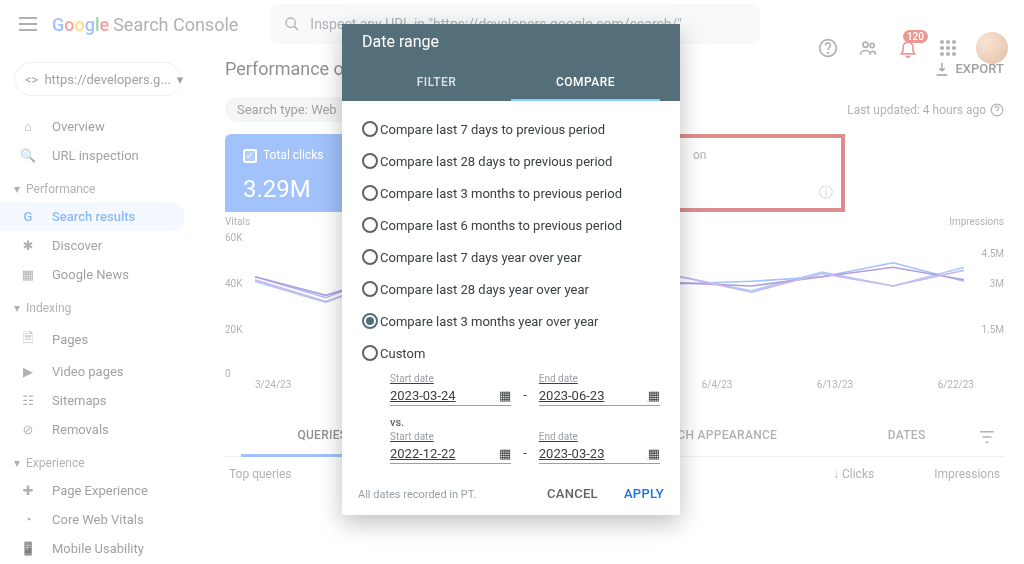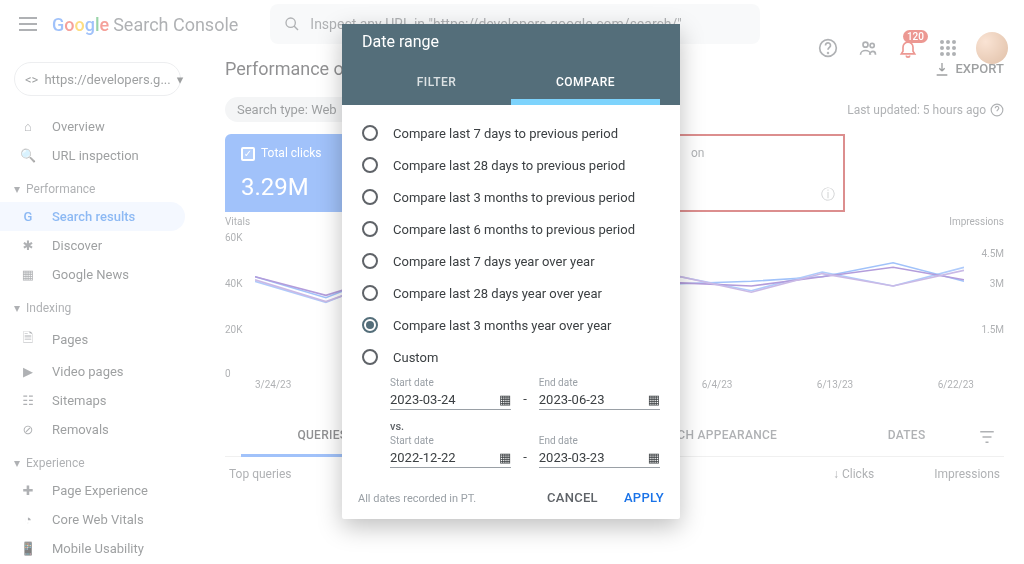--- a/index.html
+++ b/index.html
@@ -30,21 +30,21 @@
 
 
 .main { position:absolute; left:195px; right:0; top:48px; bottom:0; padding: 10px 20px 0 30px; overflow:hidden; }
 .page-title { font-size: 18px; color:#202124; margin-bottom: 18px; }
 .toolbar-row { display:flex; align-items:center; margin-bottom: 12px; gap:12px; font-size:13px;}
 .chip { background:#e8eaed; border-radius: 16px; padding: 5px 12px; display:flex; align-items:center; gap:6px; color:#3c4043;}
 .export-btn { margin-left:auto; display:flex; align-items:center; gap:6px; font-weight:500; color:#3c4043; font-size:13px;}
 .lastup { margin-left:auto; color:#5f6368; font-size:12px; display:flex; align-items:center; gap:4px;}
 
 .cards { display:flex; gap:0; }
-.metric-card { width: 170px; height: 78px; padding: 10px 14px; border:2px solid #b91c1c; font-size:12px; color:#5f6368; position:relative;}
+.metric-card { width: 170px; height: 78px; padding: 10px 14px; border:4px solid #b91c1c; font-size:12px; color:#5f6368; position:relative;}
 .metric-card.sel { background: #4285F4; color: #fff; border-color:#4285F4; border-radius: 6px 0 0 0;}
 .metric-card .val { font-size: 24px; margin-top:12px; }
 .metric-card .chk { width:14px; height:14px; border:2px solid currentColor; display:inline-flex; align-items:center; justify-content:center; margin-right:6px; font-size:10px; vertical-align:middle; border-radius:2px;}
 .metric-card.sel .chk { background:rgba(255,255,255,0.2);}
 .metric-card .q { position:absolute; bottom:6px; right:8px; opacity:0.6; font-size:14px;}
 
 .chart { height: 170px; margin-top: 8px; position:relative; }
 .axis-l { position:absolute; left:0; font-size:10px; color:#5f6368;}
 .axis-r { position:absolute; right:0; font-size:10px; color:#5f6368;}
 .axis-b { position:absolute; bottom:0; font-size:10px; color:#5f6368; display:flex; width:100%; justify-content:space-between; padding: 0 30px;}
@@ -58,29 +58,29 @@
 .subrow { display:flex; padding:10px 4px; font-size:12px; color:#5f6368; }
 .subrow .r { margin-left:auto; display:flex; gap:60px;}
 
 
 .scrim { position:absolute; inset:0; background: rgba(255,255,255,0.5); }
 .dialog { position:absolute; left: 342px; top: 24px; width: 338px; background:#fff; box-shadow: 0 8px 24px rgba(0,0,0,0.25); border-radius: 2px; font-size:13px; color:#3c4043;}
 .dlg-hdr { background:#546e7a; color:#fff; padding: 8px 20px 0; }
 .dlg-title { font-size:16px; font-weight:400; margin-bottom: 14px;}
 .dlg-tabs { display:flex; }
 .dlg-tab { flex:1; text-align:center; padding: 10px 0; font-size:12px; font-weight:500; letter-spacing:0.5px; opacity:0.8;}
-.dlg-tab.active { opacity:1; border-bottom: 6px solid #7dd3fc; }
+.dlg-tab.active { opacity:1; border-bottom: 2px solid #7dd3fc; }
 .dlg-body { padding: 12px 6px 4px; }
-.opt { display:flex; align-items:center; gap: 15px; padding: 8px 14px; }
+.opt { display:flex; align-items:center; gap: 2px; padding: 8px 14px; }
 .radio { width:16px; height:16px; border:2px solid #5f6368; border-radius:50%; display:flex; align-items:center; justify-content:center; flex-shrink:0;}
 .radio.sel { border-color:#546e7a; }
 .radio.sel::after { content:''; width:8px; height:8px; background:#546e7a; border-radius:50%;}
 .custom-block { padding: 0 20px 0 48px; }
 .cb-row { display:flex; align-items:flex-end; gap: 8px; margin-bottom:10px;}
-.dfield { flex:1; }
+.dfield { flex:1;text-decoration:underline; }
 .dfield .lbl { font-size:10px; color:#9aa0a6; margin-bottom:2px;}
 .dfield .inp { display:flex; align-items:center; justify-content:space-between; border-bottom:1px solid #9aa0a6; padding: 2px 0; font-size:13px;}
 .dash { padding: 0 4px 4px; }
 .vs { font-size:11px; color:#5f6368; font-weight:500; margin:4px 0 2px;}
 .dlg-ftr { display:flex; align-items:flex-end; padding: 12px 16px 14px; font-size:11px; color:#9aa0a6;}
 .dlg-ftr .btns { margin-left:auto; display:flex; gap: 26px;}
 .dlg-ftr .btn { font-size:13px; font-weight:500; letter-spacing:0.3px;}
 .btn.cancel { color:#5f6368;}
 .btn.apply { color:#1a73e8;}
 
@@ -241,21 +241,21 @@
   <div class="toolbar-row">
     <div class="chip">
       <span>Search type: Web</span>
       <span>
           <svg width="12" height="12" viewBox="0 0 24 24" fill="none" stroke="#3c4043" stroke-width="2">
             <path d="M4 20l4-1 11-11-3-3L5 16l-1 4z"></path>
           </svg>
         </span>
     </div>
     <div class="lastup">
-      <span>Last updated: 5 hours ago</span>
+      <span>Last updated: 4 hours ago</span>
       <span>
           <svg width="14" height="14" viewBox="0 0 24 24" fill="none" stroke="#5f6368" stroke-width="2">
             <circle cx="12" cy="12" r="10"></circle>
             <path d="M9 9a3 3 0 115 2c-1 1-2 1.5-2 3"></path>
           </svg>
         </span>
     </div>
   </div>
 
   <div class="cards">

